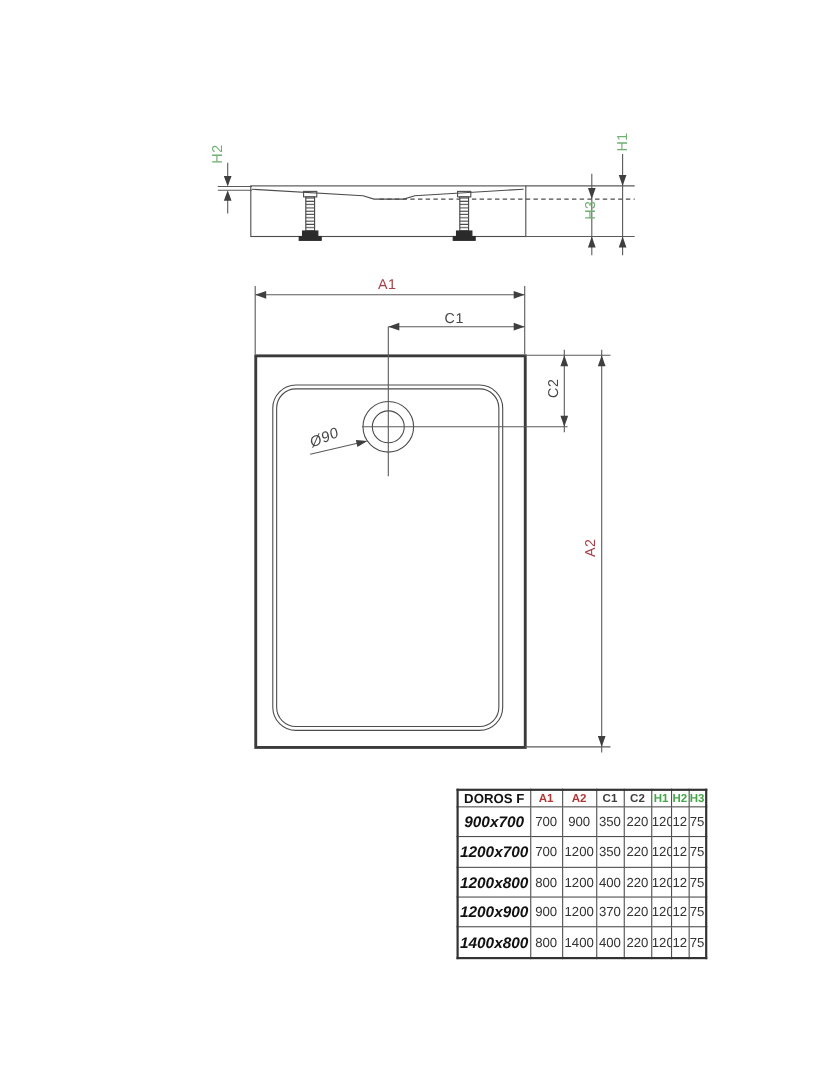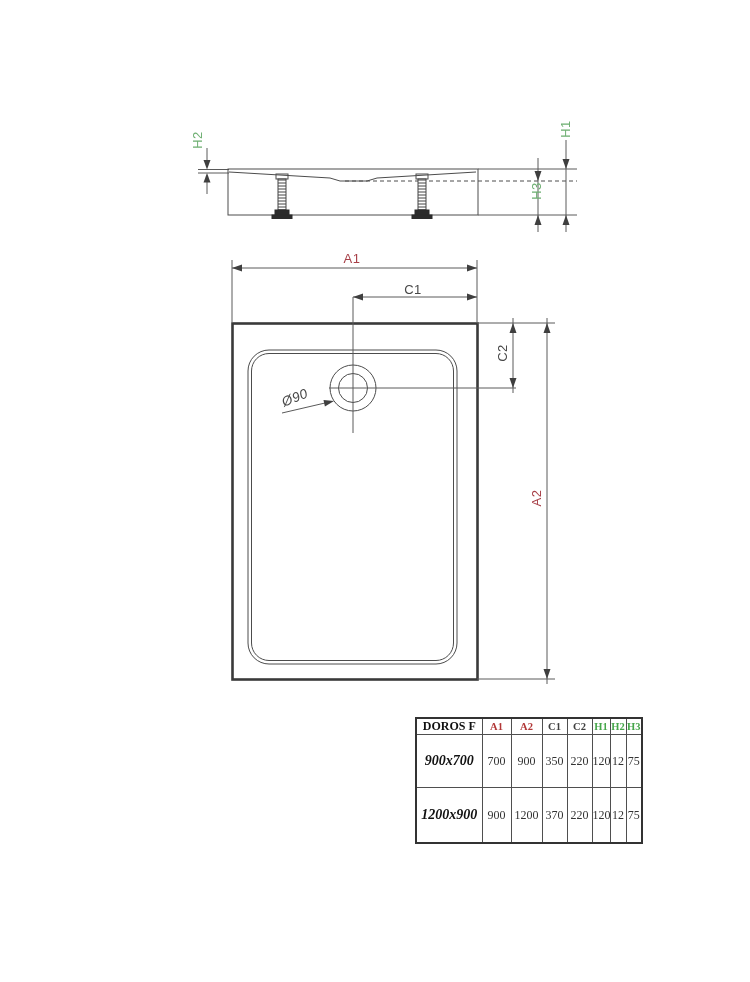--- a/index.html
+++ b/index.html
@@ -18,22 +18,22 @@
     position:absolute;display:flex;align-items:center;justify-content:center;
     font-size:13px;letter-spacing:0.5px;line-height:1;user-select:none;
   }
   .rot{transform:rotate(-90deg);}
   .red{color:#a84048;}
   .grn{color:#6fb073;}
   .drk{color:#474747;}
   .drain-label{transform:rotate(-22deg);font-style:italic;font-size:13.5px;}
   
   #size-table{
-    position:absolute;left:415px;top:717px;width:226px;height:127px;
-    border-collapse:collapse;table-layout:fixed;background:#ffffff;font-family:Liberation Serif, serif;
+    position:absolute;left:415px;top:717px;width:226px;height:155px;
+    border-collapse:collapse;table-layout:fixed;background:#ffffff;
   }
   #size-table th,#size-table td{
     border:1px solid #4f4f4f;text-align:center;vertical-align:middle;
     padding:0;overflow:hidden;white-space:nowrap;
   }
   #size-table{border:2px solid #333333;}
   th.name-hdr{font-size:12px;font-weight:bold;color:#111;}
   th.red-hdr{font-size:10.5px;font-weight:bold;color:#b23737;}
   th.drk-hdr{font-size:10.5px;font-weight:bold;color:#3f3f3f;}
   th.grn-hdr{font-size:10.5px;font-weight:bold;color:#46a64a;}
@@ -167,25 +167,55 @@
           <td class="size-cell">900x700</td>
           <td class="val-cell">700</td>
           <td class="val-cell">900</td>
           <td class="val-cell">350</td>
           <td class="val-cell">220</td>
           <td class="val-cell">120</td>
           <td class="val-cell">12</td>
           <td class="val-cell">75</td>
         </tr>
         <tr>
+          <td class="size-cell">1200x700</td>
+          <td class="val-cell">700</td>
+          <td class="val-cell">1200</td>
+          <td class="val-cell">350</td>
+          <td class="val-cell">220</td>
+          <td class="val-cell">120</td>
+          <td class="val-cell">12</td>
+          <td class="val-cell">75</td>
+        </tr>
+        <tr>
+          <td class="size-cell">1200x800</td>
+          <td class="val-cell">800</td>
+          <td class="val-cell">1200</td>
+          <td class="val-cell">400</td>
+          <td class="val-cell">220</td>
+          <td class="val-cell">120</td>
+          <td class="val-cell">12</td>
+          <td class="val-cell">75</td>
+        </tr>
+        <tr>
           <td class="size-cell">1200x900</td>
           <td class="val-cell">900</td>
           <td class="val-cell">1200</td>
           <td class="val-cell">370</td>
           <td class="val-cell">220</td>
           <td class="val-cell">120</td>
           <td class="val-cell">12</td>
           <td class="val-cell">75</td>
         </tr>
+        <tr>
+          <td class="size-cell">1400x800</td>
+          <td class="val-cell">800</td>
+          <td class="val-cell">1400</td>
+          <td class="val-cell">400</td>
+          <td class="val-cell">220</td>
+          <td class="val-cell">120</td>
+          <td class="val-cell">12</td>
+          <td class="val-cell">75</td>
+        </tr>
       </tbody>
   </table>
 
 </div>
 
 </body></html>

